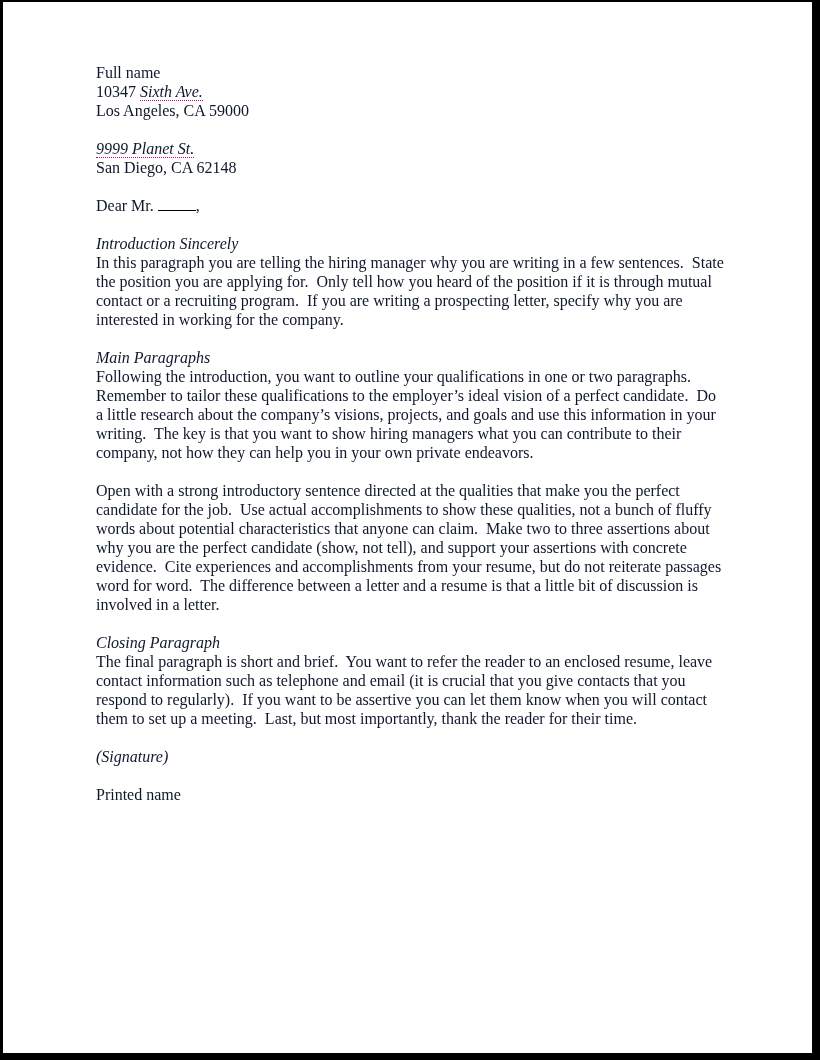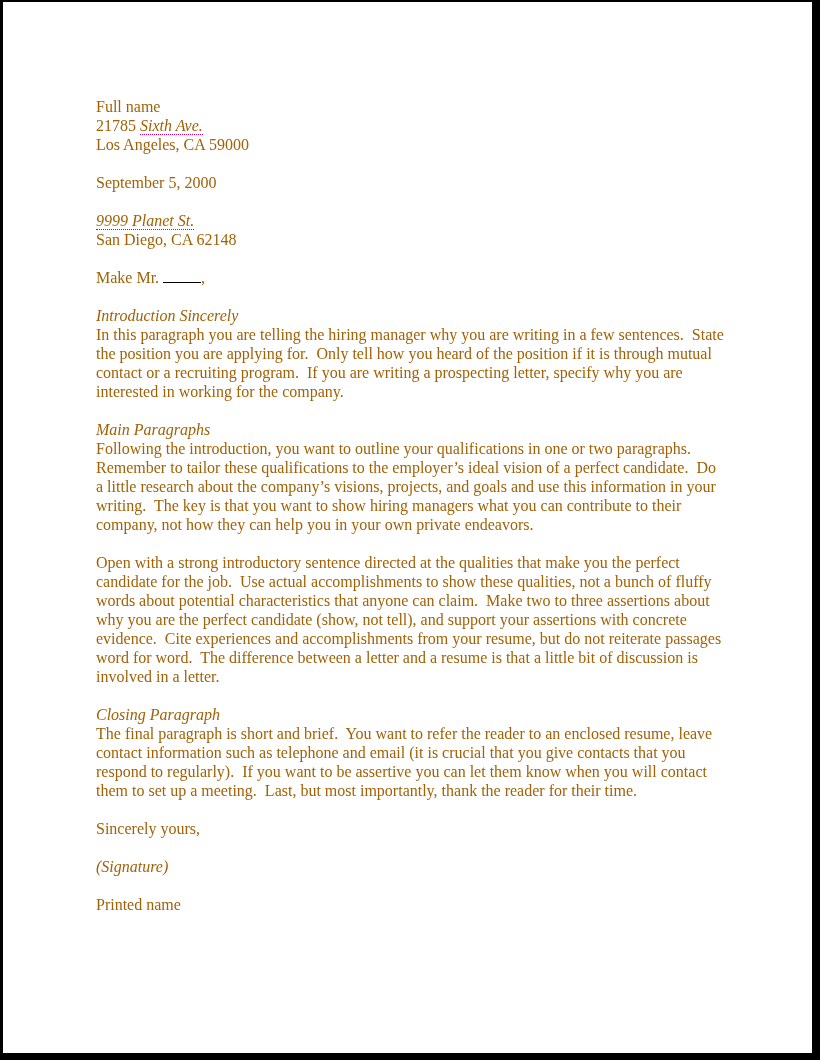--- a/index.html
+++ b/index.html
@@ -8,23 +8,23 @@
     position: relative;
     width: 820px;
     height: 1060px;
     background: #ffffff;
     border-style: solid;
     border-color: #000000;
     border-width: 2px 8px 7px 3px; 
     overflow: hidden;
   }
   .content {
-    margin: 95px 0 0 93px;
+    margin: 61px 0 0 93px;
     width: 628px;
-    color: #a16207;
+    color: #0f172a;
     font-family: "Liberation Serif", "DejaVu Serif", serif;
     font-size: 16px;
     line-height: 19px;
   }
   .block { margin: 0 0 19px 0; }
   .line, .para { white-space: pre-wrap; }
   .heading { font-style: italic; }
   .misspell { border-bottom: 1px dotted #cc0099; font-style: italic; }
   .blank-line {
     display: inline-block;
@@ -36,35 +36,32 @@
   .italic { font-style: italic; }
 </style>
 </head>
 <body>
 
 <div class="page">
   <div class="content">
 
     <div class="block">
       <div class="line">Full name</div>
-      <div class="line"><span>21785 </span><span class="misspell">Sixth Ave.</span></div>
+      <div class="line"><span>10347 </span><span class="misspell">Sixth Ave.</span></div>
       <div class="line">Los Angeles, CA 59000</div>
     </div>
 
-    <div class="block">
-      <div class="line">September 5, 2000</div>
-    </div>
 
     <div class="block">
       <div class="line"><span class="misspell">9999 Planet St.</span></div>
       <div class="line">San Diego, CA 62148</div>
     </div>
 
     <div class="block">
-      <div class="line"><span>Make Mr. </span><span class="blank-line"></span><span>,</span></div>
+      <div class="line"><span>Dear Mr. </span><span class="blank-line"></span><span>,</span></div>
     </div>
 
     <div class="block">
       <div class="line heading">Introduction Sincerely</div>
       <div class="para">In this paragraph you are telling the hiring manager why you are writing in a few sentences.  State the position you are applying for.  Only tell how you heard of the position if it is through mutual contact or a recruiting program.  If you are writing a prospecting letter, specify why you are interested in working for the company.</div>
     </div>
 
     <div class="block">
       <div class="line heading">Main Paragraphs</div>
       <div class="para">Following the introduction, you want to outline your qualifications in one or two paragraphs.  Remember to tailor these qualifications to the employer’s ideal vision of a perfect candidate.  Do a little research about the company’s visions, projects, and goals and use this information in your writing.  The key is that you want to show hiring managers what you can contribute to their company, not how they can help you in your own private endeavors.</div>
@@ -72,23 +69,20 @@
 
     <div class="block">
       <div class="para">Open with a strong introductory sentence directed at the qualities that make you the perfect candidate for the job.  Use actual accomplishments to show these qualities, not a bunch of fluffy words about potential characteristics that anyone can claim.  Make two to three assertions about why you are the perfect candidate (show, not tell), and support your assertions with concrete evidence.  Cite experiences and accomplishments from your resume, but do not reiterate passages word for word.  The difference between a letter and a resume is that a little bit of discussion is involved in a letter.</div>
     </div>
 
     <div class="block">
       <div class="line heading">Closing Paragraph</div>
       <div class="para">The final paragraph is short and brief.  You want to refer the reader to an enclosed resume, leave contact information such as telephone and email (it is crucial that you give contacts that you respond to regularly).  If you want to be assertive you can let them know when you will contact them to set up a meeting.  Last, but most importantly, thank the reader for their time.</div>
     </div>
 
-    <div class="block">
-      <div class="line">Sincerely yours,</div>
-    </div>
 
     <div class="block">
       <div class="line italic">(Signature)</div>
     </div>
 
     <div class="block">
       <div class="line">Printed name</div>
     </div>
 
   </div>

